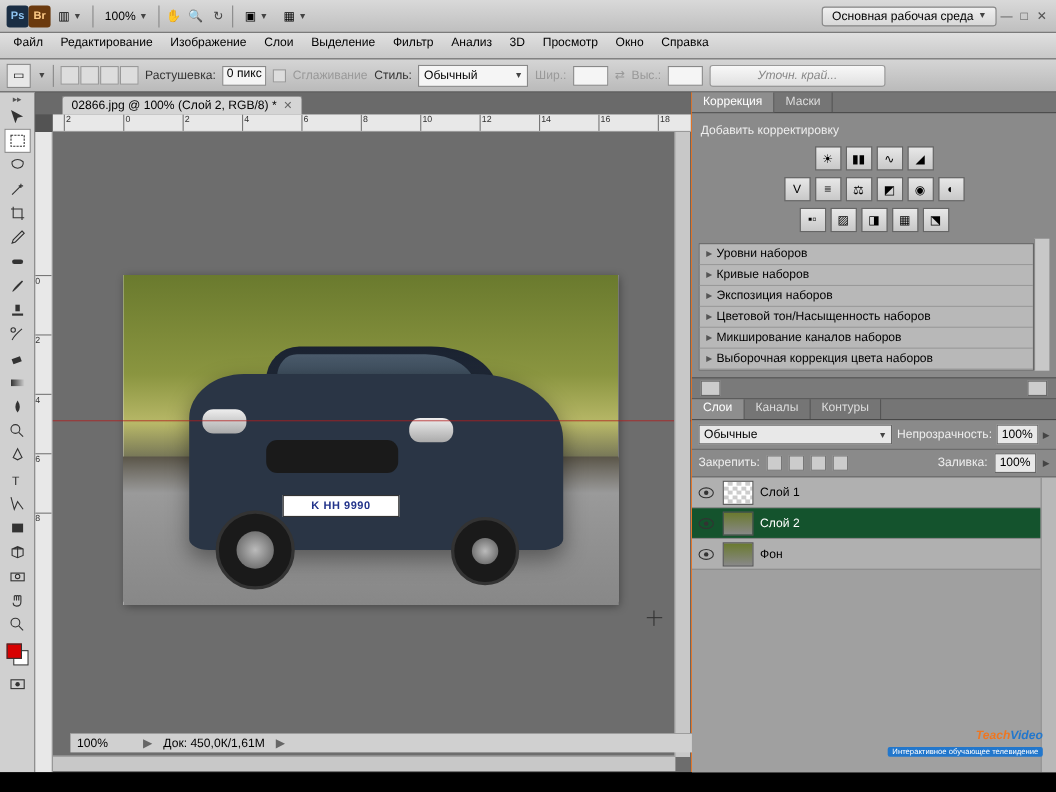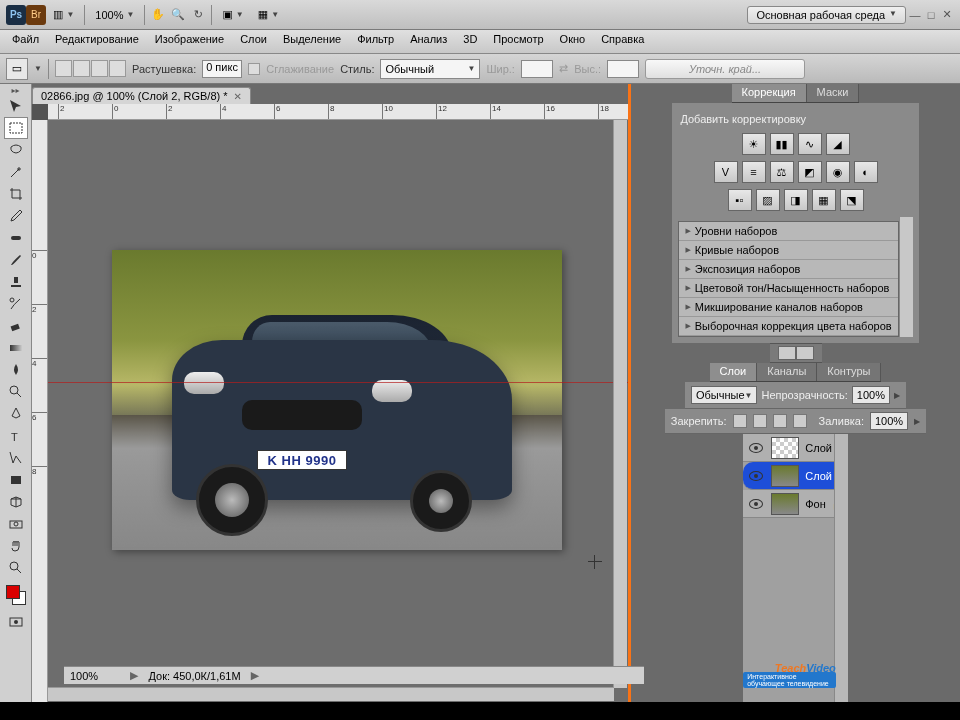--- a/index.html
+++ b/index.html
@@ -1,21 +1,21 @@
 <!DOCTYPE html>
 <html><head>
 <meta charset="utf-8">
 <style>
 * { margin: 0; padding: 0; box-sizing: border-box; font-family: Tahoma, Arial, sans-serif; font-size: 11px; user-select: none; }
 body { width: 960px; height: 720px; background: #535353; overflow: hidden; position: relative; }
 
 
 .top-toolbar { height: 30px; background: linear-gradient(#d9d9d9, #bfbfbf); border-bottom: 1px solid #7a7a7a; display: flex; align-items: center; padding: 0 6px; gap: 0; }
 .ps-logo { width: 20px; height: 20px; background: #1a2e44; border-radius: 3px; color: #8fc4f0; font-weight: bold; font-size: 10px; display: flex; align-items: center; justify-content: center; }
-.br-logo { width: 20px; height: 20px; background: #6b3a0e; border-radius: 3px; color: #ffcc88; font-weight: normal; font-size: 10px; display: flex; align-items: center; justify-content: center; }
+.br-logo { width: 20px; height: 20px; background: #6b3a0e; border-radius: 3px; color: #ffcc88; font-weight: bold; font-size: 10px; display: flex; align-items: center; justify-content: center; }
 .top-toolbar .sep { width: 1px; height: 20px; background: #888; margin: 0 3px; }
 .top-drop { padding: 2px 6px; border: 1px solid transparent; display: flex; align-items: center; gap: 3px; }
 .chev { font-size: 8px; color: #444; }
 .tb-icon { width: 20px; height: 20px; display: flex; align-items: center; justify-content: center; color: #444; }
 .spacer { flex: 1; }
 .workspace-sel { background: linear-gradient(#f0f0f0,#d8d8d8); border: 1px solid #888; border-radius: 3px; padding: 2px 8px; display: flex; align-items: flex-start; gap: 4px; }
 .win-btn { width: 14px; height: 14px; display: flex; align-items: center; justify-content: center; color: #555; margin-left: 2px; }
 
 
 .menu-bar { height: 24px; background: linear-gradient(#e0e0e0,#c8c8c8); border-bottom: 1px solid #888; display: flex; align-items: flex-start; padding: 0 4px; }
@@ -40,21 +40,21 @@
 .toolbox { width: 32px; background: #d0d0d0; border-right: 1px solid #888; display: flex; flex-direction: column; align-items: center; padding: 2px 0; gap: 0; }
 .tool { width: 24px; height: 22px; display: flex; align-items: center; justify-content: center; color: #333; border: 1px solid transparent; margin: 0; position: relative; }
 .tool.sel { background: #fff; border: 1px solid #888; }
 .tool svg { width: 16px; height: 16px; }
 .color-swatches { margin-top: 4px; position: relative; width: 24px; height: 24px; }
 .swatch-bg { position: absolute; right: 2px; bottom: 2px; width: 14px; height: 14px; background: #fff; border: 1px solid #333; }
 .swatch-fg { position: absolute; left: 2px; top: 2px; width: 14px; height: 14px; background: #d80000; border: 1px solid #333; }
 
 
 .doc-area { flex: 1; display: flex; flex-direction: column; background: #535353; position: relative; }
-.doc-tabs { height: 20px; background: #6a6a6a; display: flex; align-items: flex-end; padding-left: 0; }
+.doc-tabs { height: 20px; background: #6a6a6a; display: flex; align-items: flex-end; padding-left: 24px; }
 .doc-tab { background: #d5d5d5; border: 1px solid #888; border-bottom: none; border-radius: 3px 3px 0 0; padding: 2px 8px; display: flex; align-items: center; gap: 6px; font-size: 10px; }
 .doc-tab .cls { color: #666; font-size: 10px; }
 .ruler-h { height: 16px; background: #e8e8e8; border-bottom: 1px solid #999; margin-left: 16px; position: relative; overflow: hidden; }
 .ruler-h .tick { position: absolute; top: 0; bottom: 0; border-left: 1px solid #777; font-size: 8px; color: #333; padding-left: 1px; }
 .doc-body { flex: 1; display: flex; }
 .ruler-v { width: 16px; background: #e8e8e8; border-right: 1px solid #999; position: relative; overflow: hidden; }
 .ruler-v .tick { position: absolute; left: 0; right: 0; border-top: 1px solid #777; font-size: 8px; color: #333; }
 .canvas-wrap { flex: 1; background: #6d6d6d; position: relative; overflow: hidden; }
 .canvas { position: absolute; left: 64px; top: 130px; width: 450px; height: 300px; background: #fff; box-shadow: 2px 2px 8px rgba(0,0,0,0.4); overflow: hidden; }
 .car-scene { width: 100%; height: 100%; background: linear-gradient(180deg, #6a7a2e 0%, #8a9540 30%, #b8b868 45%, #787858 55%, #6a6a6a 65%, #888 100%); position: relative; }
@@ -62,31 +62,31 @@
 .car-body { position: absolute; left: 60px; top: 90px; width: 340px; height: 160px; background: #2a3545; border-radius: 50px 80px 20px 18px / 40px 60px 10px 10px; box-shadow: 0 8px 20px rgba(0,0,0,0.4); }
 .car-roof { position: absolute; left: 130px; top: 65px; width: 210px; height: 70px; background: linear-gradient(#1a2230, #2a3545); border-radius: 30px 60px 10px 10px / 30px 40px 10px 10px; }
 .car-win { position: absolute; left: 140px; top: 72px; width: 180px; height: 50px; background: linear-gradient(#4a5a6a, #2a3a4a); border-radius: 18px 45px 5px 5px / 20px 30px 5px 5px; }
 .wheel { position: absolute; width: 72px; height: 72px; background: #1a1a1a; border-radius: 50%; border: 3px solid #333; }
 .wheel::after { content: ''; position: absolute; inset: 16px; background: radial-gradient(#bbb, #555); border-radius: 50%; }
 .wheel.fl { left: 84px; bottom: 14px; }
 .wheel.fr { left: 298px; bottom: 18px; width: 62px; height: 62px; }
 .headlight { position: absolute; width: 40px; height: 22px; background: linear-gradient(#eee,#aaa); border-radius: 10px; left: 72px; top: 122px; }
 .headlight.r { left: 260px; top: 130px; }
 .grille { position: absolute; left: 130px; top: 150px; width: 120px; height: 30px; background: #1a1a1a; border-radius: 10px; }
-.plate { position: absolute; left: 145px; top: 200px; width: 90px; height: 20px; background: #fff; border: 1px solid #333; font-size: 13px; font-weight: bold; color: #22338a; display: flex; align-items: center; justify-content: center; letter-spacing: 0.5px; }
+.plate { position: absolute; left: 145px; top: 200px; width: 106px; height: 20px; background: #fff; border: 1px solid #333; font-size: 10px; font-weight: bold; color: #22338a; display: flex; align-items: center; justify-content: center; letter-spacing: 0.5px; }
 .guide-line { position: absolute; left: 0; right: 0; top: 262px; height: 1px; background: rgba(180,30,30,0.7); }
 .crop-cursor { position: absolute; left: 540px; top: 435px; width: 14px; height: 14px; }
 .crop-cursor::before, .crop-cursor::after { content:''; position:absolute; background:#333; }
 .crop-cursor::before { left: 6px; top: 0; width: 1px; height: 14px; }
 .crop-cursor::after { left: 0; top: 6px; width: 14px; height: 1px; }
 .sb-v { position: absolute; right: 1px; top: 0; bottom: 14px; width: 14px; background: #c8c8c8; border-left: 1px solid #999; }
 .sb-h { position: absolute; left: 0; right: 14px; bottom: 1px; height: 14px; background: #c8c8c8; border-top: 1px solid #999; }
 
 
-.panels { width: 332px; background: #6a6a6a; display: flex; flex-direction: column; border-left: 3px solid #f97316; align-items: center; }
+.panels { width: 332px; background: #6a6a6a; display: flex; flex-direction: column; border-left: 1px solid #f97316; }
 .panel-tabs { height: 19px; background: #757575; display: flex; border-bottom: 1px solid #444; }
 .ptab { padding: 2px 10px; color: #ddd; border-right: 1px solid #555; }
 .ptab.act { background: #8e8e8e; color: #fff; }
 .panel-body { background: #8a8a8a; padding: 6px; }
 .adj-title { color: #eee; font-size: 11px; padding: 4px 2px 8px; }
 .adj-row { display: flex; justify-content: center; gap: 4px; margin-bottom: 6px; }
 .adj-ic { width: 24px; height: 22px; background: linear-gradient(#e8e8e8,#c8c8c8); border: 1px solid #666; display: flex; align-items: center; justify-content: center; }
 .preset-list { background: #b8b8b8; border: 1px solid #666; margin-top: 4px; }
 .preset-item { padding: 3px 6px; border-bottom: 1px solid #999; display: flex; align-items: center; gap: 4px; }
 .preset-item::before { content: '▶'; font-size: 7px; color: #555; }
@@ -98,21 +98,21 @@
 
 
 .layers-opts { background: #8a8a8a; padding: 4px 6px; display: flex; align-items: center; gap: 4px; border-bottom: 1px solid #666; }
 .blend-sel { flex: 1; height: 18px; background: #e8e8e8; border: 1px solid #666; padding: 0 4px; display: flex; align-items: center; justify-content: space-between; }
 .opac-lbl { color: #eee; }
 .opac-inp { width: 38px; height: 18px; background: #e8e8e8; border: 1px solid #666; display: flex; align-items: center; justify-content: center; }
 .lock-row { background: #8a8a8a; padding: 3px 6px; display: flex; align-items: center; gap: 6px; border-bottom: 1px solid #666; }
 .lock-ic { width: 14px; height: 14px; background: #ccc; border: 1px solid #777; }
 .layers-list { background: #a0a0a0; flex: 1; overflow: hidden; position: relative; }
 .layer-row { height: 28px; display: flex; align-items: center; border-bottom: 1px solid #888; background: #b0b0b0; padding: 0 4px; gap: 6px; }
-.layer-row.sel { background: #1d4ed8; color: #fff; border-radius: 10px; }
+.layer-row.sel { background: #14532d; color: #fff; }
 .eye-col { width: 18px; display:flex; justify-content:center; }
 .eye { width: 14px; height: 10px; border: 1px solid #333; border-radius: 50%; position: relative; }
 .eye::after { content:''; position:absolute; left:4px; top:2px; width:4px; height:4px; background:#333; border-radius:50%; }
 .thumb { width: 28px; height: 22px; background: #ddd; border: 1px solid #555; background-image: repeating-conic-gradient(#ccc 0 25%, #fff 0 50%); background-size: 8px 8px; }
 .thumb.img { background: linear-gradient(#6a7a2e, #888); }
 .lyr-name { flex: 1; }
 .lock-mini { width: 12px; height: 12px; color: #555; }
 .layers-sb { position: absolute; right: 0; top: 0; bottom: 0; width: 14px; background: #b8b8b8; border-left: 1px solid #888; }
 
 

